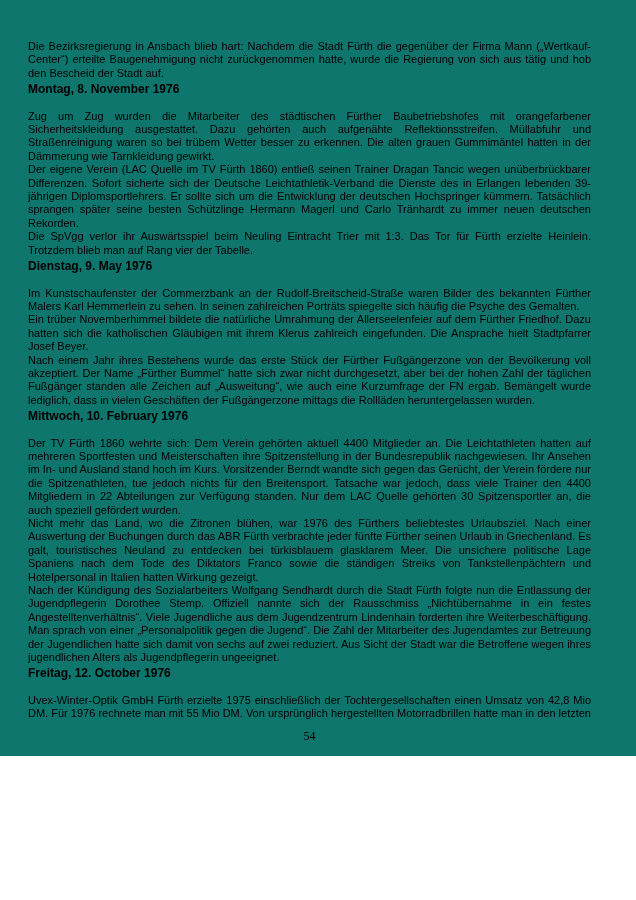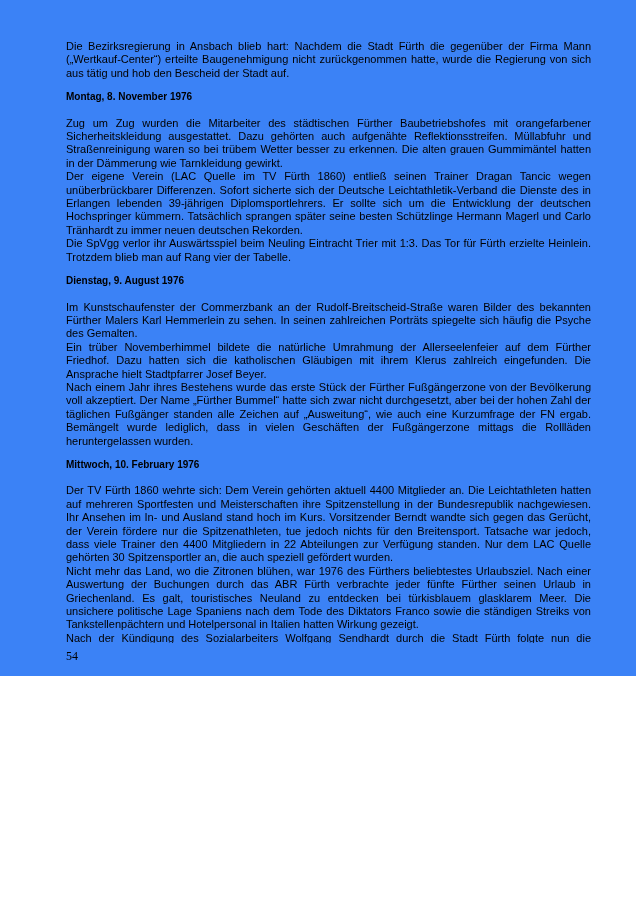--- a/index.html
+++ b/index.html
@@ -9,68 +9,69 @@
   }
   body {
     width: 636px;
     height: 900px;
     color: #000000;
     font-family: "Liberation Sans", "DejaVu Sans", sans-serif;
   }
   .page {
     box-sizing: border-box;
     width: 636px;
-    height: 676px;
-    padding: 40px 45px 12px 66px;
+    height: 756px;
+    padding: 40px 45px 12px 28px;
     display: flex;
     flex-direction: column;
-    background: #3b82f6;
+    background: #0f766e;
   }
   .content {
     flex: 1 1 auto;
     overflow: hidden;
     font-size: 11px;
     line-height: 13.4px;
     text-align: justify;
   }
   .section { margin: 0; }
   .section h2 {
-    font-size: 10px;
+    font-size: 12px;
     line-height: 13.4px;
     font-weight: bold;
-    margin: 10px 0 13px 0;
+    margin: 3px 0 13px 0;
     text-align: left;
   }
   .section p {
     margin: 0;
     padding: 0;
   }
   .page-number {
     flex: 0 0 auto;
+    text-align: center;
     font-family: "Liberation Serif", "DejaVu Serif", serif;
     font-size: 12px;
     padding-top: 6px;
   }
 </style>
 </head>
 <body>
 
 <div class="page">
   <div class="content" id="content">
       <section class="section">
         <p>Die Bezirksregierung in Ansbach blieb hart: Nachdem die Stadt Fürth die gegenüber der Firma Mann („Wertkauf-Center“) erteilte Baugenehmigung nicht zurückgenommen hatte, wurde die Regierung von sich aus tätig und hob den Bescheid der Stadt auf.</p>
       </section>
       <section class="section">
         <h2>Montag, 8. November 1976</h2>
         <p>Zug um Zug wurden die Mitarbeiter des städtischen Fürther Baubetriebshofes mit orangefarbener Sicherheitskleidung ausgestattet. Dazu gehörten auch aufgenähte Reflektionsstreifen. Müllabfuhr und Straßenreinigung waren so bei trübem Wetter besser zu erkennen. Die alten grauen Gummimäntel hatten in der Dämmerung wie Tarnkleidung gewirkt.</p>
         <p>Der eigene Verein (LAC Quelle im TV Fürth 1860) entließ seinen Trainer Dragan Tancic wegen unüberbrückbarer Differenzen. Sofort sicherte sich der Deutsche Leichtathletik-Verband die Dienste des in Erlangen lebenden 39-jährigen Diplomsportlehrers. Er sollte sich um die Entwicklung der deutschen Hochspringer kümmern. Tatsächlich sprangen später seine besten Schützlinge Hermann Magerl und Carlo Tränhardt zu immer neuen deutschen Rekorden.</p>
         <p>Die SpVgg verlor ihr Auswärtsspiel beim Neuling Eintracht Trier mit 1:3. Das Tor für Fürth erzielte Heinlein. Trotzdem blieb man auf Rang vier der Tabelle.</p>
       </section>
       <section class="section">
-        <h2>Dienstag, 9. August 1976</h2>
+        <h2>Dienstag, 9. May 1976</h2>
         <p>Im Kunstschaufenster der Commerzbank an der Rudolf-Breitscheid-Straße waren Bilder des bekannten Fürther Malers Karl Hemmerlein zu sehen. In seinen zahlreichen Porträts spiegelte sich häufig die Psyche des Gemalten.</p>
         <p>Ein trüber Novemberhimmel bildete die natürliche Umrahmung der Allerseelenfeier auf dem Fürther Friedhof. Dazu hatten sich die katholischen Gläubigen mit ihrem Klerus zahlreich eingefunden. Die Ansprache hielt Stadtpfarrer Josef Beyer.</p>
         <p>Nach einem Jahr ihres Bestehens wurde das erste Stück der Fürther Fußgängerzone von der Bevölkerung voll akzeptiert. Der Name „Fürther Bummel“ hatte sich zwar nicht durchgesetzt, aber bei der hohen Zahl der täglichen Fußgänger standen alle Zeichen auf „Ausweitung“, wie auch eine Kurzumfrage der FN ergab. Bemängelt wurde lediglich, dass in vielen Geschäften der Fußgängerzone mittags die Rollläden heruntergelassen wurden.</p>
       </section>
       <section class="section">
         <h2>Mittwoch, 10. February 1976</h2>
         <p>Der TV Fürth 1860 wehrte sich: Dem Verein gehörten aktuell 4400 Mitglieder an. Die Leichtathleten hatten auf mehreren Sportfesten und Meisterschaften ihre Spitzenstellung in der Bundesrepublik nachgewiesen. Ihr Ansehen im In- und Ausland stand hoch im Kurs. Vorsitzender Berndt wandte sich gegen das Gerücht, der Verein fördere nur die Spitzenathleten, tue jedoch nichts für den Breitensport. Tatsache war jedoch, dass viele Trainer den 4400 Mitgliedern in 22 Abteilungen zur Verfügung standen. Nur dem LAC Quelle gehörten 30 Spitzensportler an, die auch speziell gefördert wurden.</p>
       </section>
       <section class="section">
         <p>Nicht mehr das Land, wo die Zitronen blühen, war 1976 des Fürthers beliebtestes Urlaubsziel. Nach einer Auswertung der Buchungen durch das ABR Fürth verbrachte jeder fünfte Fürther seinen Urlaub in Griechenland. Es galt, touristisches Neuland zu entdecken bei türkisblauem glasklarem Meer. Die unsichere politische Lage Spaniens nach dem Tode des Diktators Franco sowie die ständigen Streiks von Tankstellenpächtern und Hotelpersonal in Italien hatten Wirkung gezeigt.</p>

